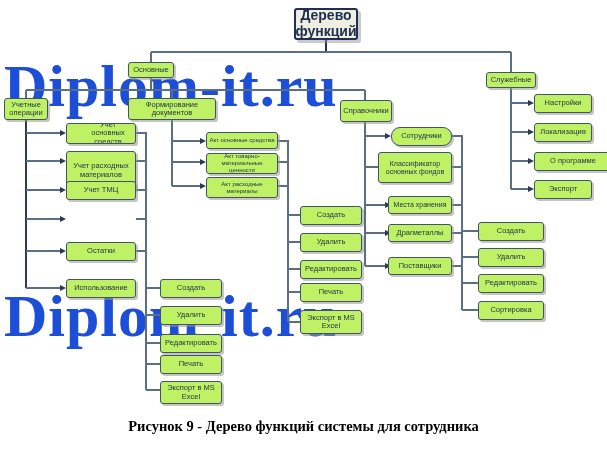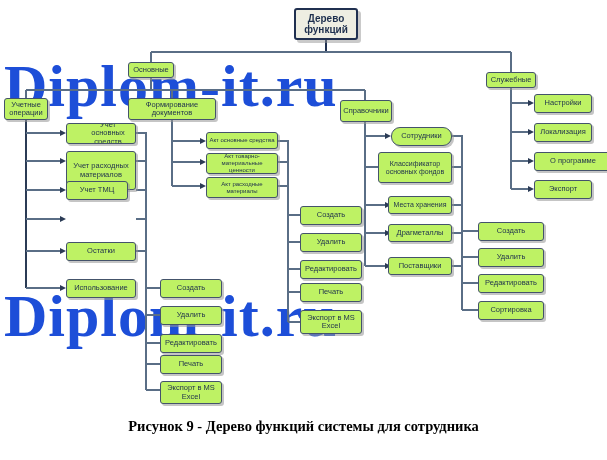--- a/index.html
+++ b/index.html
@@ -44,21 +44,21 @@
     line-height:1.12;
     z-index:4;
     box-shadow:2px 2px 0 0 rgba(150,150,150,.55);
     padding:1px 2px;
     overflow:hidden;
   }
   .node.root{
     background:#eeeee2;
     border:2px solid #203050;
     font-weight:700;
-    font-size:10px;
+    font-size:14px;
     box-shadow:3px 3px 0 0 rgba(150,150,150,.5);
   }
   .f75  {font-size:7.5px;}
   .f7   {font-size:7px;}
   .f6   {font-size:6px;}
 
   
   #caption{
     position:absolute;
     left:0; top:418px; width:607px;
@@ -186,21 +186,21 @@
 
   <div class="node f75" style="left:128px;top:62px;width:46px;height:16px;">Основные</div>
   <div class="node f75" style="left:486px;top:72px;width:50px;height:16px;">Служебные</div>
 
   <div class="node f75" style="left:4px;top:98px;width:44px;height:22px;">Учетные операции</div>
   <div class="node f75" style="left:128px;top:98px;width:88px;height:22px;">Формирование документов</div>
   <div class="node f75" style="left:340px;top:100px;width:52px;height:22px;">Справочники</div>
 
   <div class="node f75" style="left:66px;top:123px;width:70px;height:21px;padding-left:16px;">Учет основных средств</div>
   <div class="node f75" style="left:66px;top:151px;width:70px;height:39px;">Учет расходных материалов</div>
-  <div class="node f75" style="left:66px;top:181px;width:62px;height:19px;">Учет ТМЦ</div>
+  <div class="node f75" style="left:66px;top:181px;width:70px;height:19px;">Учет ТМЦ</div>
   <div class="node f75" style="left:66px;top:242px;width:70px;height:19px;">Остатки</div>
   <div class="node f75" style="left:66px;top:279px;width:70px;height:19px;">Использование</div>
 
   <div class="node f75" style="left:160px;top:279px;width:62px;height:19px;">Создать</div>
   <div class="node f75" style="left:160px;top:306px;width:62px;height:19px;">Удалить</div>
   <div class="node f75" style="left:160px;top:334px;width:62px;height:19px;">Редактировать</div>
   <div class="node f75" style="left:160px;top:355px;width:62px;height:19px;">Печать</div>
   <div class="node f75" style="left:160px;top:381px;width:62px;height:23px;">Экспорт в MS Excel</div>
 
   <div class="node f6" style="left:206px;top:132px;width:72px;height:17px;">Акт основные средства</div>

